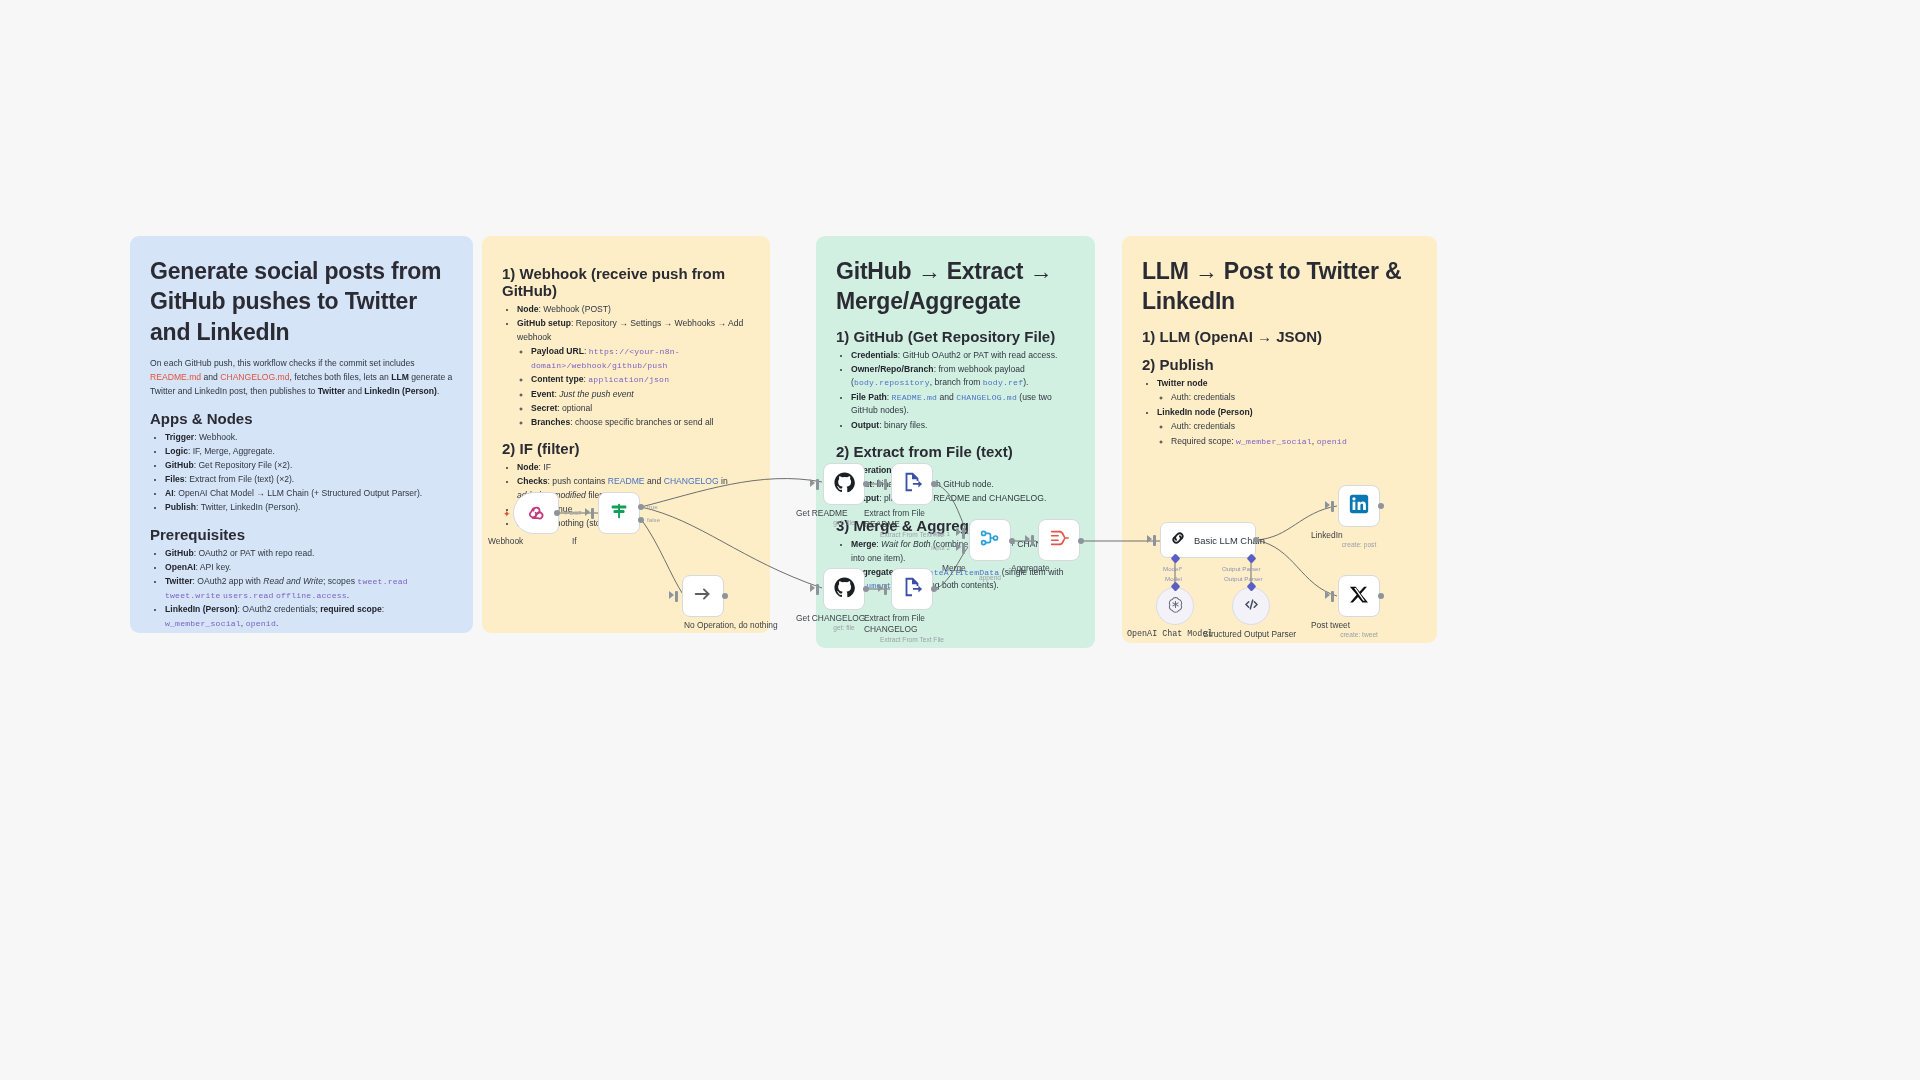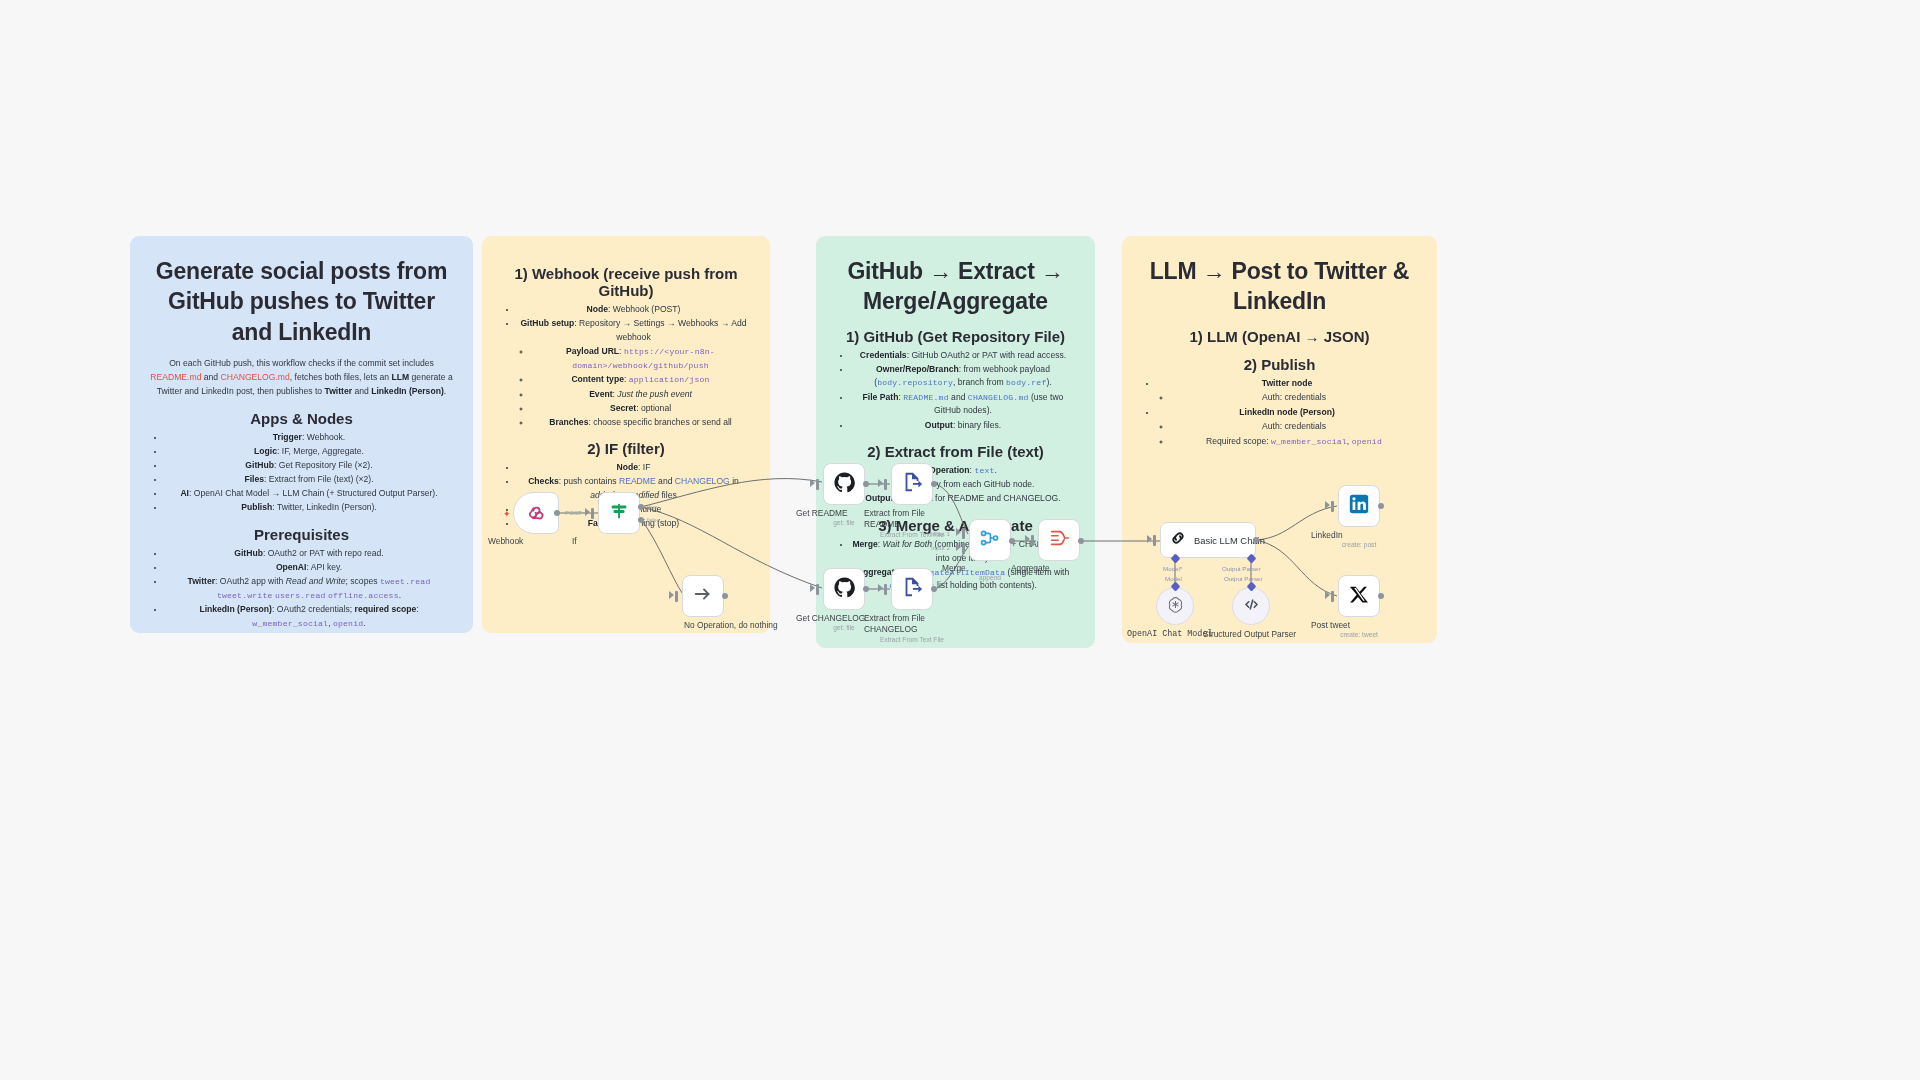--- a/index.html
+++ b/index.html
@@ -11,21 +11,20 @@
     overflow: hidden;
   }
   #canvas { position: relative; width: 1920px; height: 1080px; }
 
   
   .sticky {
     position: absolute;
     border-radius: 9px;
     padding: 18px 20px 14px 20px;
     overflow: hidden;
-    text-align: center;
   }
   .sticky.blue   { background: #d6e4f7; }
   .sticky.yellow { background: #fdeec8; }
   .sticky.green  { background: #d2f0e2; }
 
   .sticky h1 {
     font-size: 23px;
     line-height: 1.32;
     font-weight: bold;
     color: #2b2b34;

